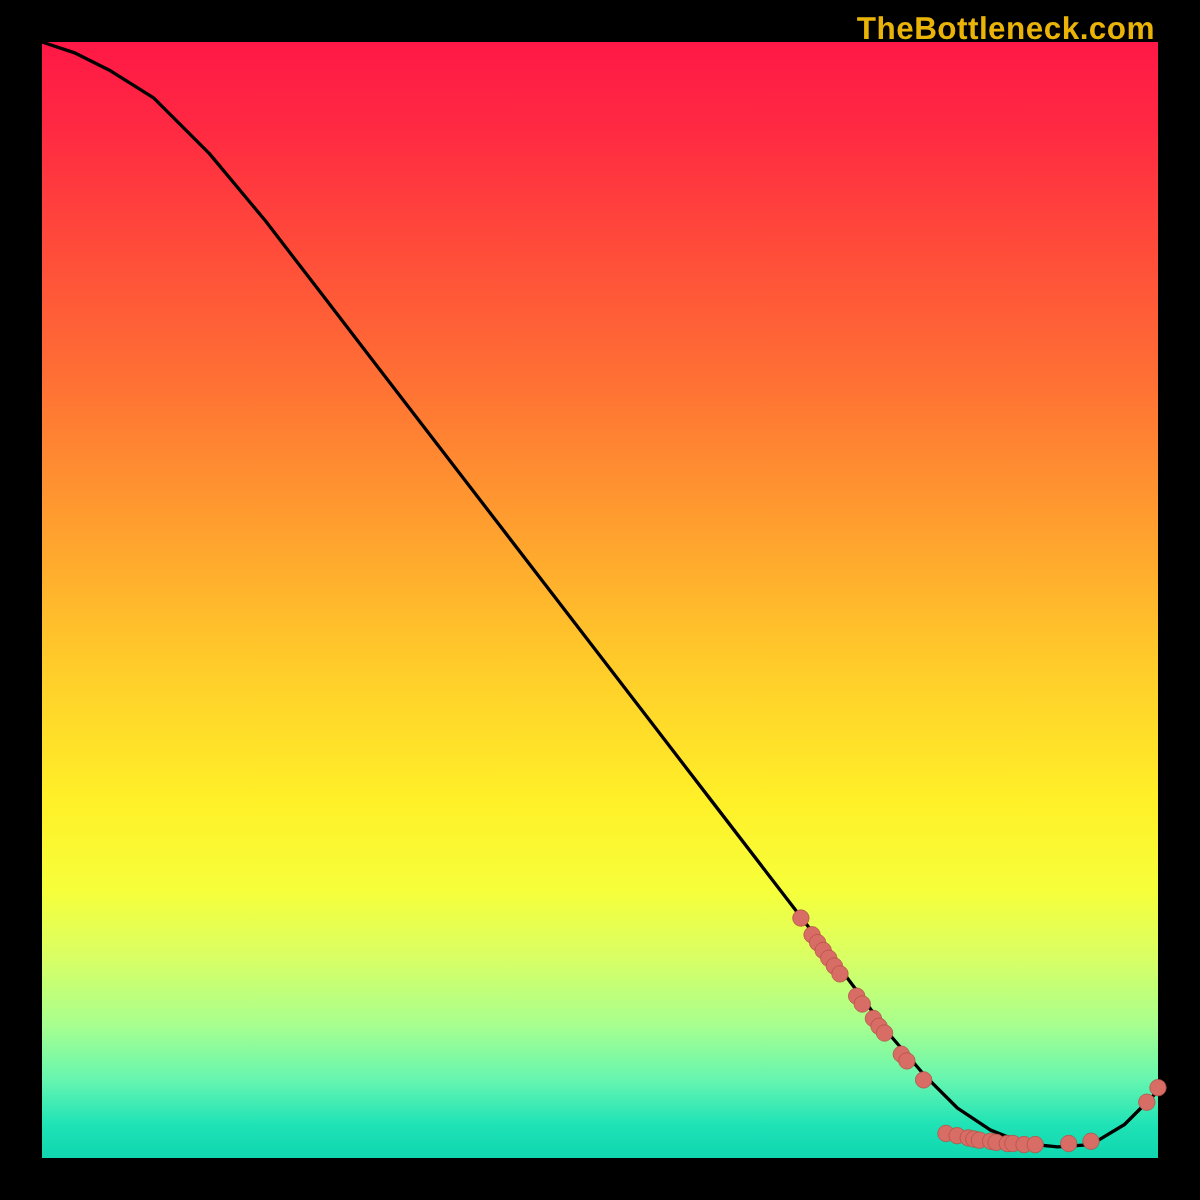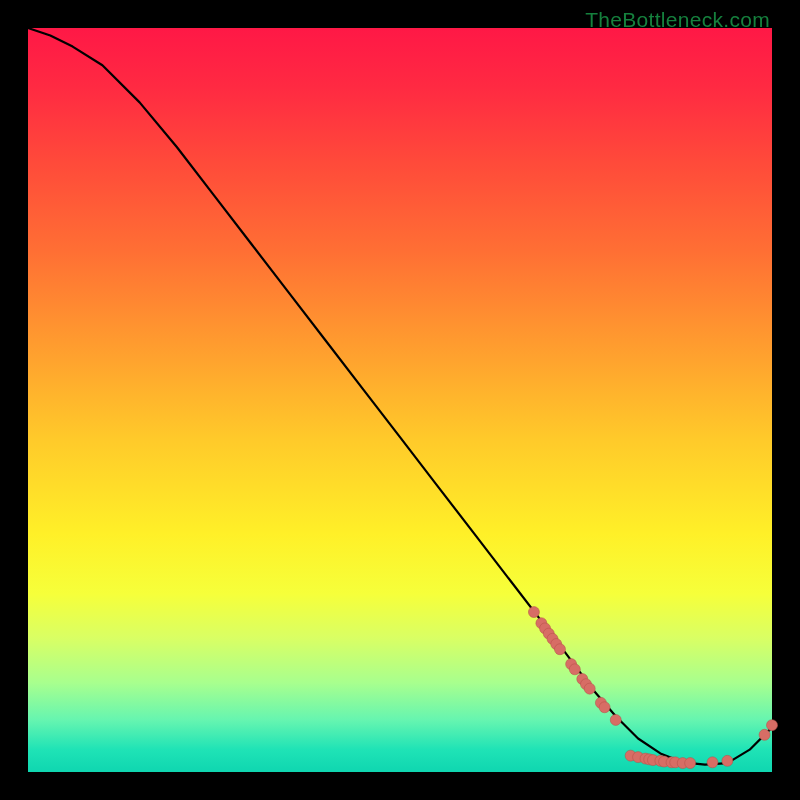--- a/index.html
+++ b/index.html
@@ -46,23 +46,23 @@
     left: 0;
     top: 0;
     width: 744px;
     height: 744px;
     overflow: visible;
   }
   .watermark {
     position: absolute;
     top: 8px;
     right: 30px;
-    color: #15803d;
+    color: #eab308;
     font-size: 21px;
-    font-weight: 400;
+    font-weight: 700;
     letter-spacing: 0.3px;
     user-select: none;
   }
   .curve {
     fill: none;
     stroke: #000;
     stroke-width: 2.2;
     stroke-linejoin: round;
     stroke-linecap: round;
   }

